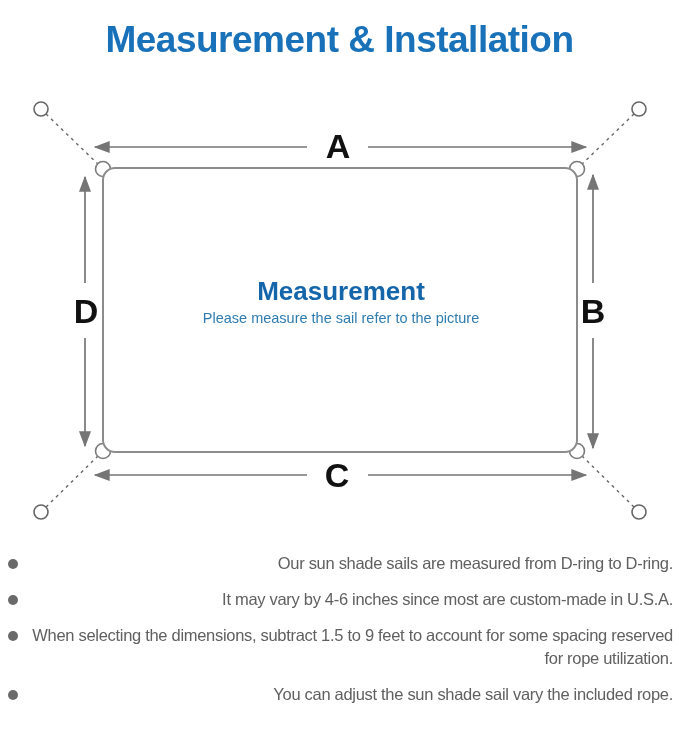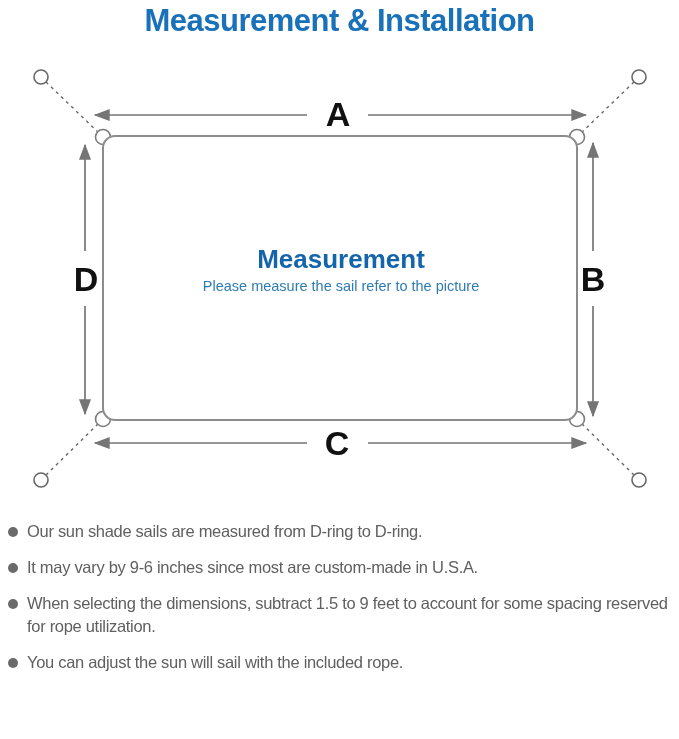--- a/index.html
+++ b/index.html
@@ -3,23 +3,23 @@
 <meta charset="utf-8">
 <style>
   html,body{margin:0;padding:0;background:#ffffff;}
   body{
     width:679px;height:739px;overflow:hidden;
     font-family:"Liberation Sans", sans-serif;
     position:relative;
   }
   .page{width:679px;height:739px;background:#ffffff;position:relative;}
   .title{
-    margin:0;padding-top:3px;height:45px;
+    margin:16px;padding-top:3px;height:45px;
     text-align:center;
-    font-size:31px;font-weight:bold;letter-spacing:-0.5px;
+    font-size:37px;font-weight:bold;letter-spacing:-0.5px;
     color:#1871b9;
   }
   .diagram-wrap{width:679px;height:460px;position:relative;}
   svg{display:block;}
   .sail-line{stroke:#8c8c8c;stroke-width:2;fill:#ffffff;}
   .arrow-line{stroke:#757575;stroke-width:1.7;}
   .dash-line{stroke:#666666;stroke-width:1.4;stroke-dasharray:3,4;fill:none;}
   .anchor-ring{fill:#ffffff;stroke:#666666;stroke-width:1.6;}
   .d-ring{fill:#ffffff;stroke:#7a7a7a;stroke-width:1.6;}
   .dim-label{
@@ -28,21 +28,21 @@
   }
   .center-title{
     font-family:"Liberation Sans", sans-serif;
     font-size:26px;font-weight:bold;fill:#1565ab;
   }
   .center-sub{
     font-family:"Liberation Sans", sans-serif;
     font-size:14.5px;fill:#2e7cb0;
   }
   .notes{
-    list-style:none;margin:0;padding:12px 6px 0 8px;
+    list-style:none;margin:0;padding:12px 6px 0 8px;text-align:right;
   }
   .notes li{
     position:relative;
     padding-left:19px;
     margin-bottom:13px;
     font-size:16.5px;letter-spacing:-0.3px;line-height:23px;
     color:#606060;
   }
   .notes li .dot{
     position:absolute;left:0;top:7px;
@@ -98,18 +98,18 @@
       <line class="arrow-line" x1="593" y1="258" x2="593" y2="368" marker-end="url(#ah)"></line>
       <text class="dim-label" x="593" y="243" text-anchor="middle">B</text>
 
       <text class="center-title" x="341" y="220" text-anchor="middle">Measurement</text>
       <text class="center-sub" x="341" y="243" text-anchor="middle">Please measure the sail refer to the picture</text>
     </svg>
   </div>
 
   <ul class="notes">
     <li><span class="dot"></span><span>Our sun shade sails are measured from D-ring to D-ring.</span></li>
-    <li><span class="dot"></span><span>It may vary by 9-6 inches since most are custom-made in U.S.A.</span></li>
+    <li><span class="dot"></span><span>It may vary by 4-6 inches since most are custom-made in U.S.A.</span></li>
     <li><span class="dot"></span><span>When selecting the dimensions, subtract 1.5 to 9 feet to account for some spacing reserved for rope utilization.</span></li>
-    <li><span class="dot"></span><span>You can adjust the sun will sail with the included rope.</span></li>
+    <li><span class="dot"></span><span>You can adjust the sun shade sail vary the included rope.</span></li>
   </ul>
 
 </div>
 
 </body></html>

